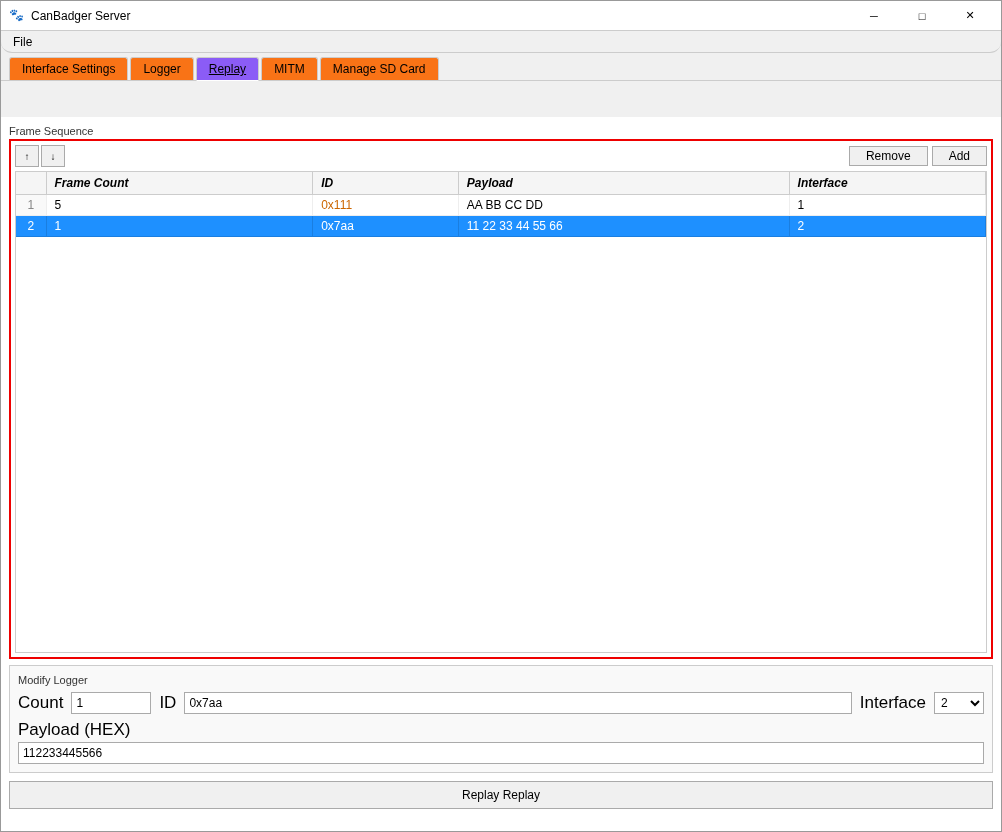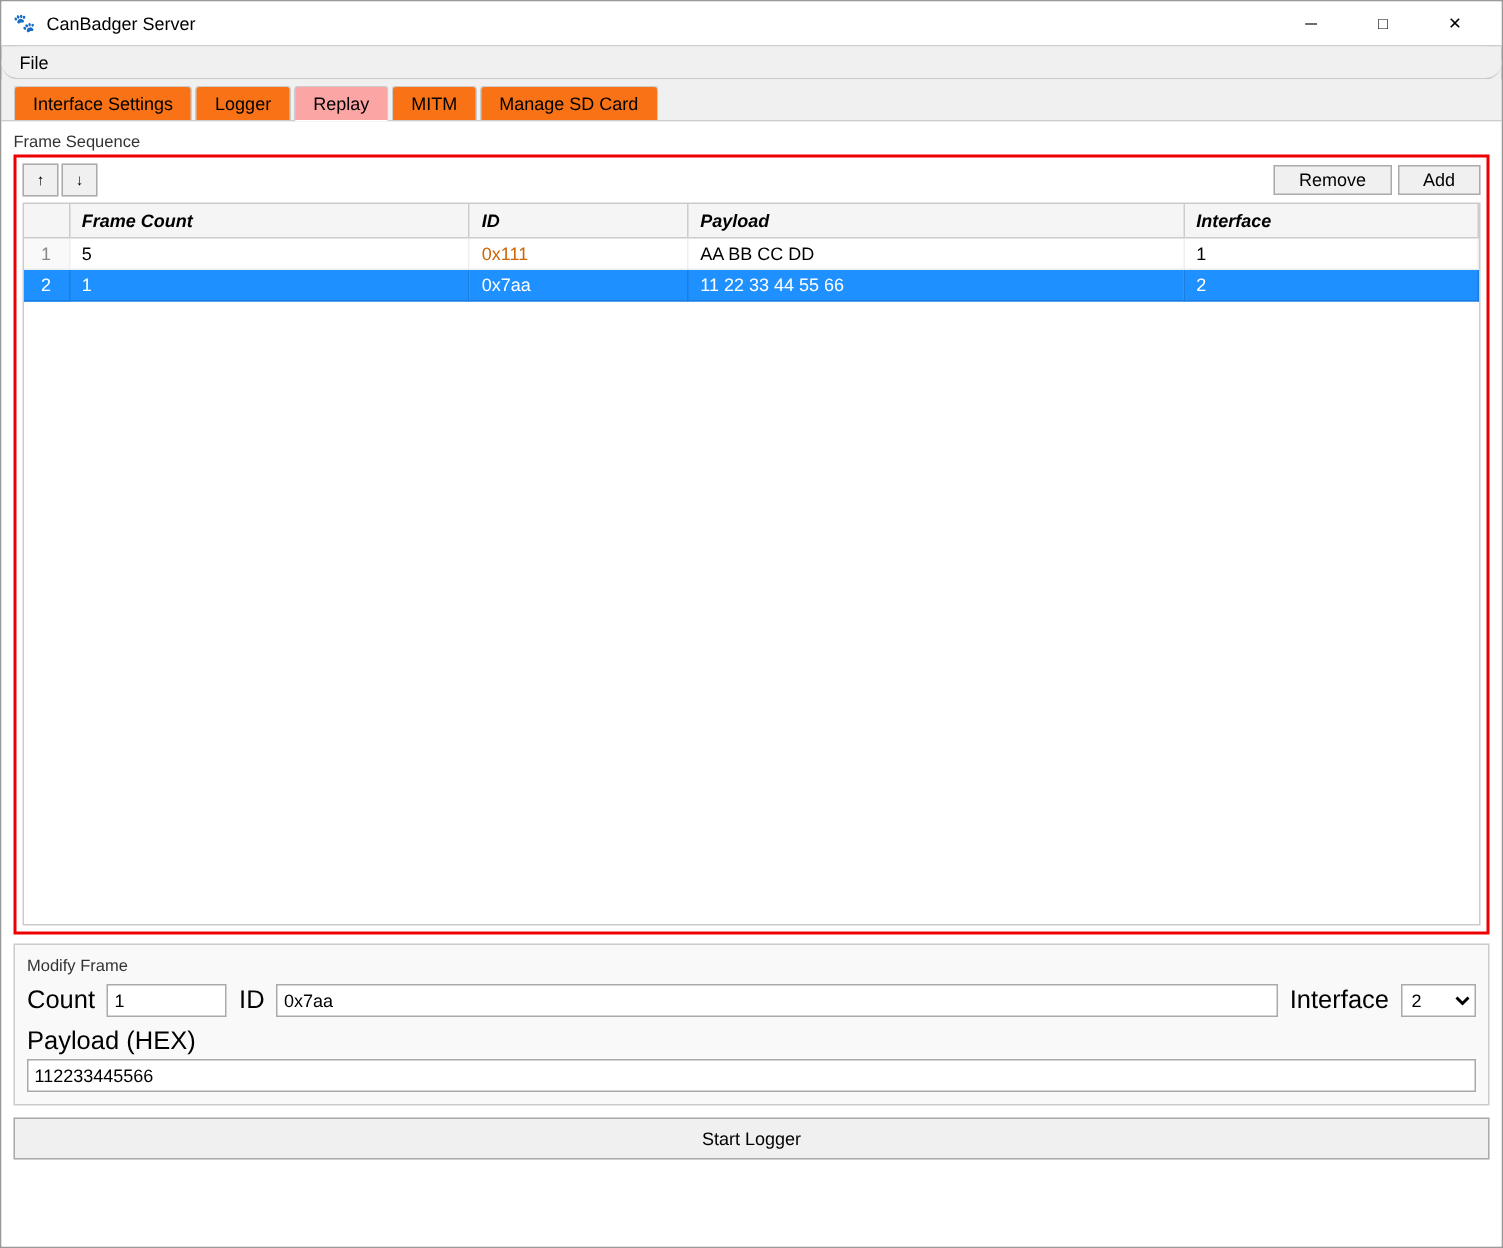--- a/index.html
+++ b/index.html
@@ -85,33 +85,35 @@
       padding: 4px 12px;
       border: 1px solid #ccc;
       border-bottom: none;
       background: #f97316;
       cursor: pointer;
       font-size: 12px;
       border-radius: 3px 3px 0 0;
       color: #000;
     }
     .tab.active {
-      background: #fca5a5;
+      background: #8b5cf6;
       border-bottom: 1px solid #ffffff;
       margin-bottom: -1px;
       z-index: 1;
+      text-decoration: underline;
     }
     .content {
       flex: 1;
       background: #ffffff;
       padding: 8px;
       display: flex;
       flex-direction: column;
       gap: 6px;
       overflow: hidden;
+      margin-top: 36px;
     }
     .section-label {
       font-size: 11px;
       color: #333;
       margin-bottom: 2px;
     }
     .frame-sequence-box {
       border: 2px solid #e00;
       padding: 4px;
       flex: 1;
@@ -321,36 +323,36 @@
                   <td>11 22 33 44 55 66</td>
                   <td>2</td>
                 </tr>
               </tbody>
           </table>
         </div>
       </div>
     </div>
 
     <div class="modify-frame-section">
-      <div class="modify-label">Modify Frame</div>
+      <div class="modify-label">Modify Logger</div>
       <div class="modify-row">
         <span class="field-label">Count</span>
         <input class="text-input count-input" type="text" value="1" style="">
         <span class="field-label">ID</span>
         <input class="text-input id-input" type="text" value="0x7aa" style="">
         <span class="field-label">Interface</span>
         <select class="interface-select">
           <option>1</option>
           <option selected="">2</option>
           <option>3</option>
           <option>4</option>
         </select>
       </div>
       <div class="payload-row">
         <span class="field-label">Payload (HEX)</span>
         <input class="text-input payload-input" type="text" value="112233445566" style="">
       </div>
     </div>
 
-    <button class="start-btn">Start Logger</button>
+    <button class="start-btn">Replay Replay</button>
 
   </div>
 </div>
 
 </body></html>

